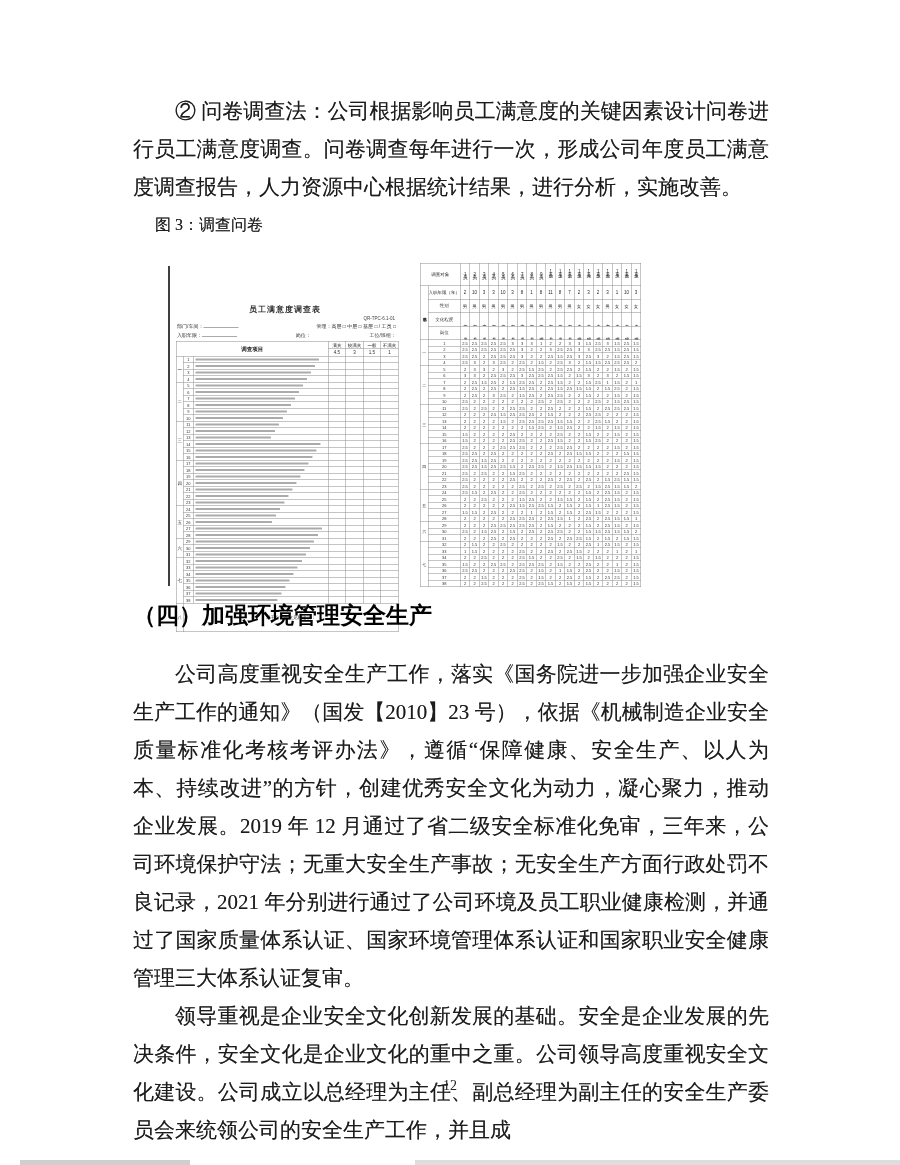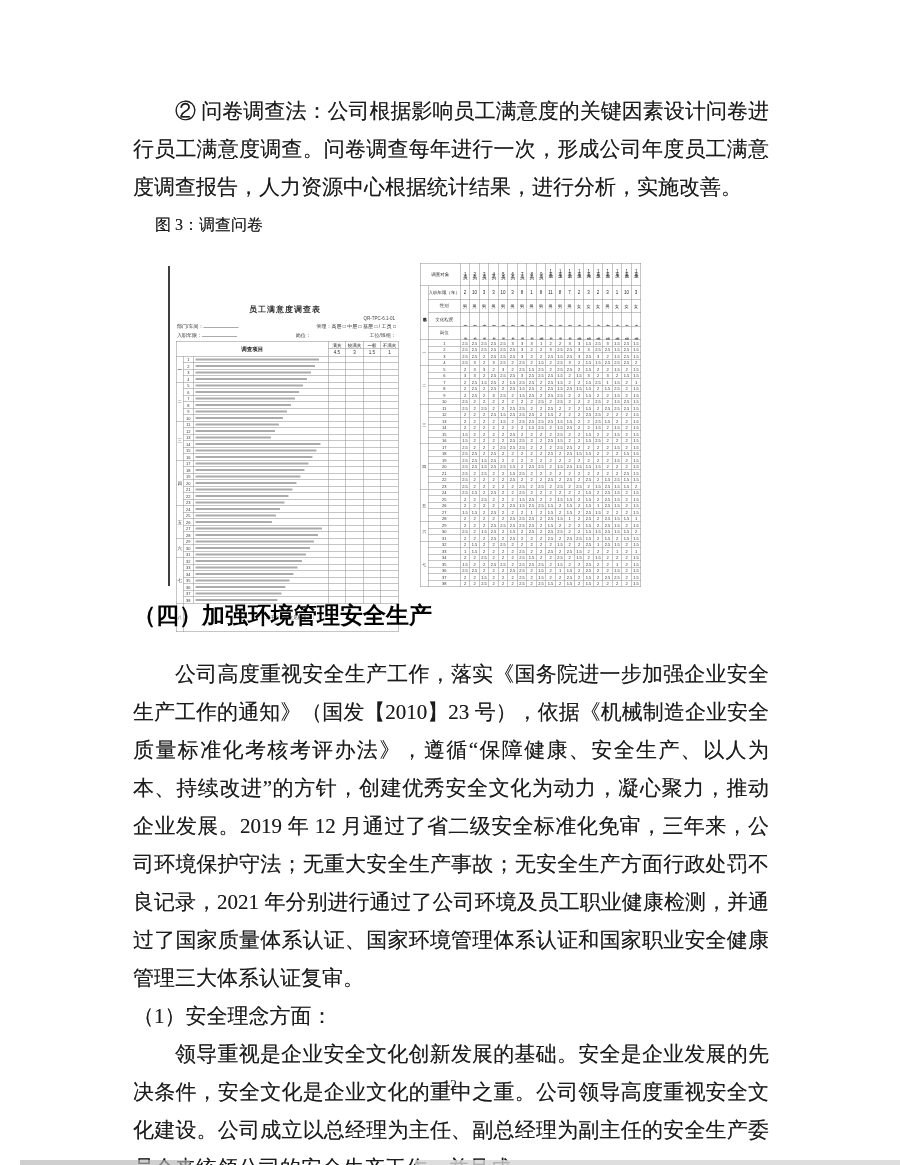--- a/index.html
+++ b/index.html
@@ -1481,21 +1481,20 @@
             </tbody>
           </table>
         </div>
     </div>
   </div>
 
   <div class="heading">（四）加强环境管理安全生产</div>
 
   <div class="flow" style="top:655px">
     <div class="para indent">公司高度重视安全生产工作，落实《国务院进一步加强企业安全生产工作的通知》（国发【2010】23 号），依据《机械制造企业安全质量标准化考核考评办法》，遵循“保障健康、安全生产、以人为本、持续改进”的方针，创建优秀安全文化为动力，凝心聚力，推动企业发展。2019 年 12 月通过了省二级安全标准化免审，三年来，公司环境保护守法；无重大安全生产事故；无安全生产方面行政处罚不良记录，2021 年分别进行通过了公司环境及员工职业健康检测，并通过了国家质量体系认证、国家环境管理体系认证和国家职业安全健康管理三大体系认证复审。</div>
-    <div class="para">（1）安全理念方面：</div>
     <div class="para indent">领导重视是企业安全文化创新发展的基础。安全是企业发展的先决条件，安全文化是企业文化的重中之重。公司领导高度重视安全文化建设。公司成立以总经理为主任、副总经理为副主任的安全生产委员会来统领公司的安全生产工作，并且成</div>
   </div>
 
   <div class="pagenum">12</div>
 
   <div class="bottom-strip">
     <div class="bseg1"></div>
     <div class="bseg2"></div>
   </div>
 </div>

